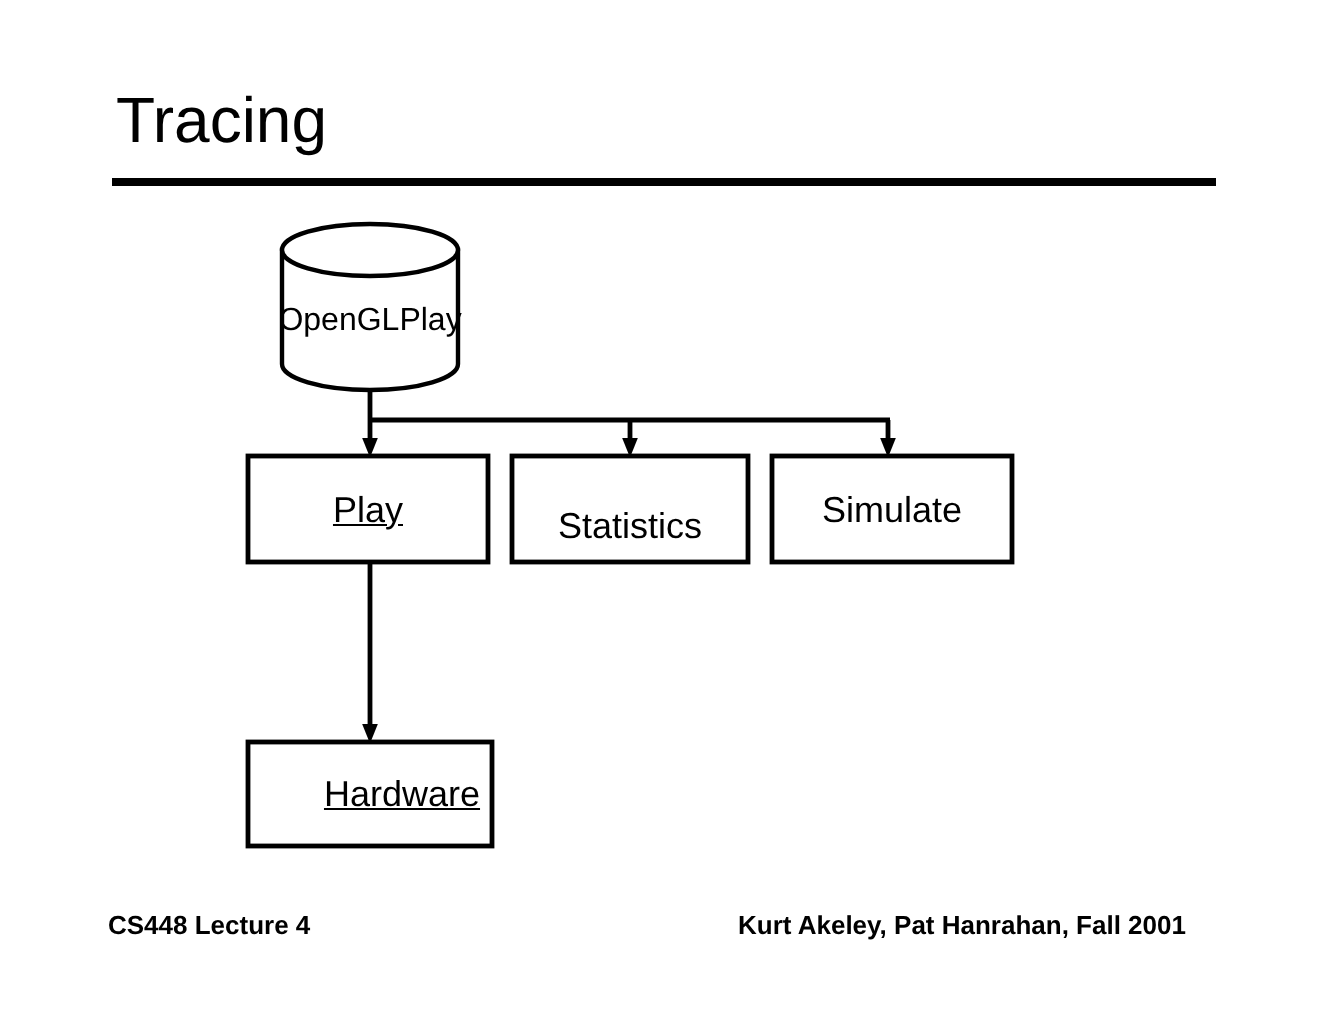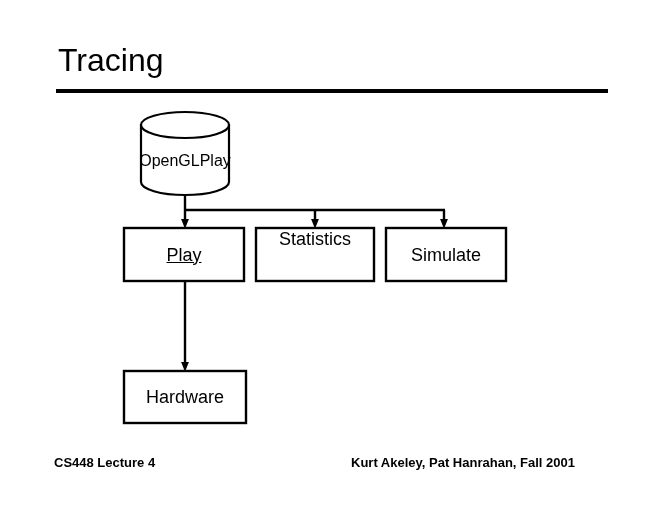--- a/index.html
+++ b/index.html
@@ -62,35 +62,35 @@
   #datastore-label {
     left: 141px;
     top: 132px;
     width: 88px;
     height: 56px;
     font-size: 16px;
     line-height: 21px;
   }
 
   #play-label      { left: 124px; top: 228px; width: 120px; height: 53px; text-decoration: underline; }
-  #statistics-label{ left: 256px; top: 212px; width: 118px; height: 53px; }
+  #statistics-label{ left: 256px; top: 236px; width: 118px; height: 53px; }
   #simulate-label  { left: 386px; top: 228px; width: 120px; height: 53px; border-radius: 21px; }
-  #hardware-label  { left: 124px; top: 371px; width: 122px; height: 52px; }
+  #hardware-label  { left: 140px; top: 371px; width: 122px; height: 52px; text-decoration: underline; }
 
   
   .footer-text {
     position: absolute;
     top: 456px;
     font-size: 13px;
     font-weight: bold;
     line-height: 14px;
     white-space: nowrap;
   }
   #footer-left  { left: 54px; }
-  #footer-right { left: 351px; }
+  #footer-right { left: 369px; }
 </style>
 </head>
 <body>
 
 <div id="slide">
 
   <div id="slide-title">Tracing</div>
   <div id="title-rule"></div>
 
   <svg id="diagram-svg" viewBox="0 0 660 510">

